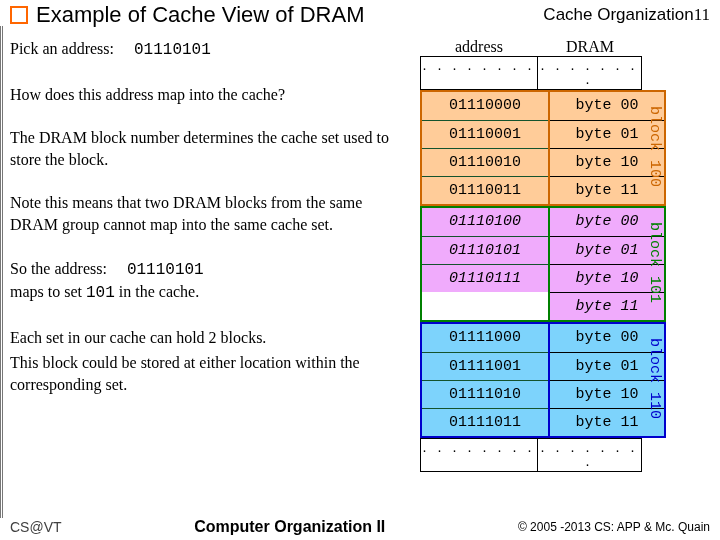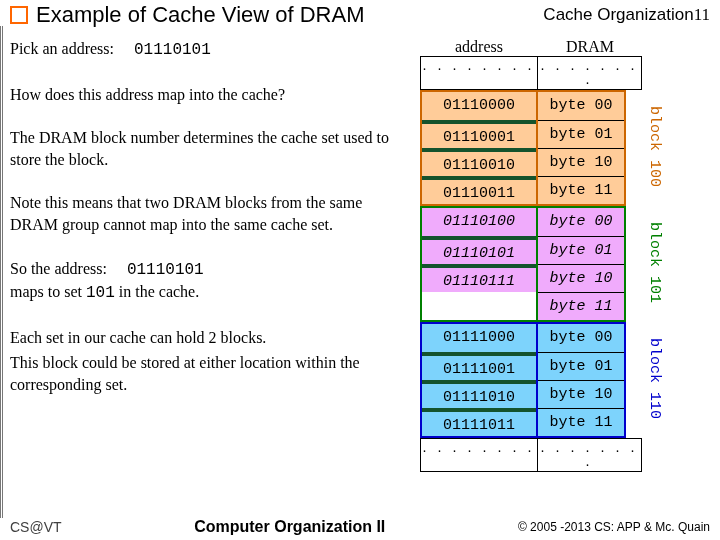--- a/index.html
+++ b/index.html
@@ -14,27 +14,27 @@
   .left p { margin-bottom: 22px; }
   .tt { font-family: "Courier New", monospace; font-size: 16px; }
   .right { width: 290px; position: relative; }
   .table-hdr { display: flex; font-size: 16px; font-family: "Times New Roman", serif; }
   .table-hdr .col-a { width: 118px; text-align: center; }
   .table-hdr .col-d { width: 104px; text-align: center; }
   .ellipsis-row { display: flex; }
   .ellipsis-row .e1 { width: 118px; border: 1px solid #000; text-align: center; letter-spacing: 4px; font-size: 14px; line-height: 14px; padding: 2px 0; }
   .ellipsis-row .e2 { width: 104px; border: 1px solid #000; border-left: none; text-align: center; letter-spacing: 4px; font-size: 14px; line-height: 14px; padding: 2px 0; }
   .block { display: flex; }
-  .block-addr { width: 118px; border: 1px solid #000; }
-  .block-data { width: 88px; border: 1px solid #000; border-left: none; }
+  .block-addr { width: 130px; border: 1px solid #000; }
+  .block-data { width: 116px; border: 1px solid #000; border-left: none; }
   .b100 .block-addr, .b100 .block-data { border-width: 2px; border-color: #cc6600; }
   .b101 .block-addr, .b101 .block-data { border-width: 2px; border-color: #008000; }
   .b110 .block-addr, .b110 .block-data { border-width: 2px; border-color: #0000cc; }
   .cell { height: 28px; line-height: 28px; text-align: center; font-family: "Courier New", monospace; font-size: 15px; }
-  .block-addr .cell + .cell { border-top: 4px solid #14532d; text-align: center; }
+  .block-addr .cell + .cell { border-top: 1px solid #14532d; text-align: center; }
   .block-data .cell + .cell { border-top: 1px solid #000; }
   .b100 .cell { background: #ffcc99; }
   .b101 .cell { background: #f0abfc; font-style: italic; }
   .b110 .cell { background: #7dd3fc; }
   .block-label { position: absolute; font-family: "Courier New", monospace; font-size: 15px; writing-mode: vertical-rl; }
   .footer { position: absolute; bottom: 4px; left: 0; right: 0; display: flex; align-items: center; padding: 0 10px; font-family: Arial, sans-serif; }
   .footer-left { font-size: 14px; color: #404040; }
   .footer-center { flex: 1; text-align: center; font-size: 16px; font-weight: bold; }
   .footer-right { font-size: 12px; }
   .sidebar { position: absolute; left: 0; top: 26px; bottom: 22px; width: 3px; border-left: 1px solid #777; border-right: 1px solid #777; }

